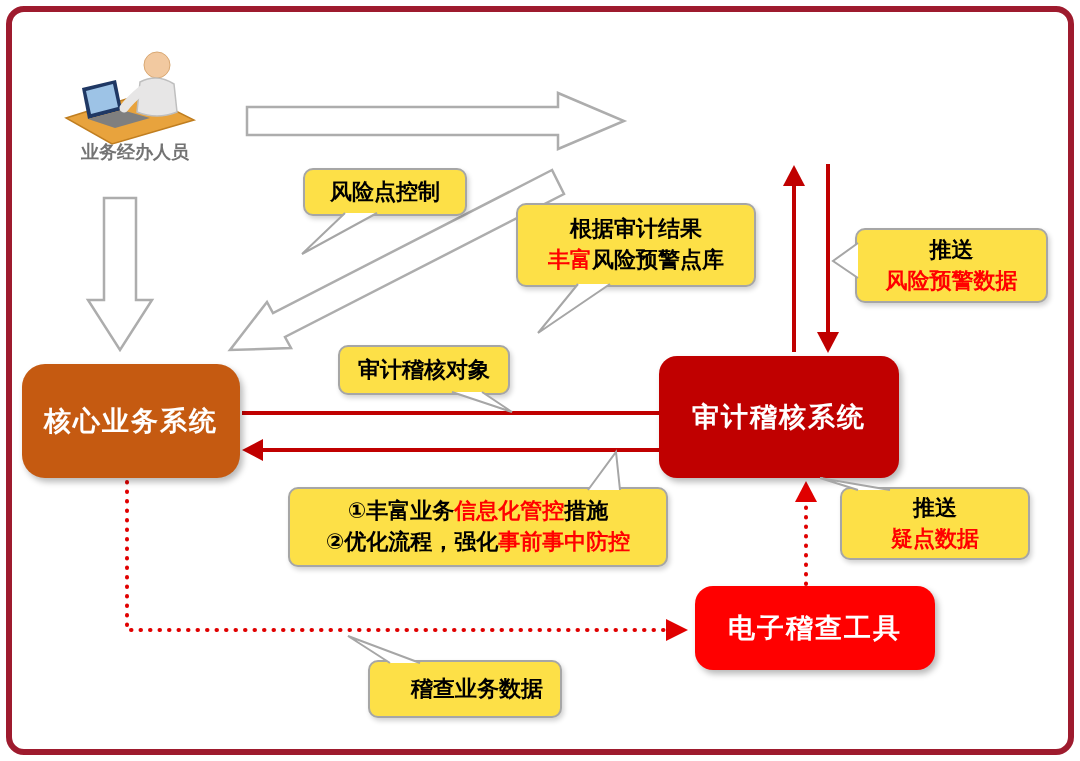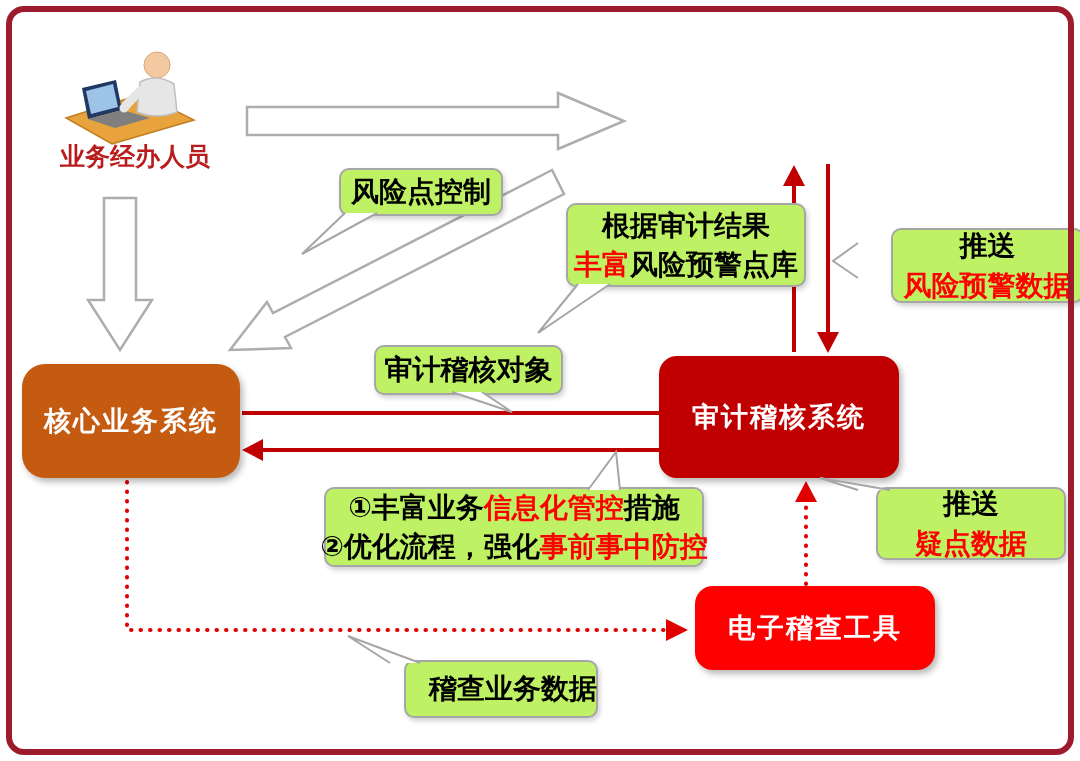--- a/index.html
+++ b/index.html
@@ -12,37 +12,37 @@
   .tail-layer { position: absolute; left: 0; top: 0; z-index: 3; pointer-events: none; }
 
   .node { position: absolute; display: flex; align-items: center; justify-content: center;
           color: #ffffff; font-weight: bold; font-size: 27px; letter-spacing: 2px;
           border-radius: 18px; box-shadow: 3px 4px 6px rgba(0,0,0,0.28); z-index: 2; }
   .node.risk  { left: 690px; top: 76px;  width: 250px; height: 86px;  background: #C00000; }
   .node.core  { left: 22px;  top: 364px; width: 218px; height: 114px; background: #C55A11; border-radius: 23px; }
   .node.audit { left: 659px; top: 356px; width: 240px; height: 122px; background: #C00000; }
   .node.etool { left: 695px; top: 586px; width: 240px; height: 84px;  background: #FF0000; }
 
-  .callout { position: absolute; background: #bef264; border: 2px solid #A6A6A6; border-radius: 10px;
+  .callout { position: absolute; background: #fde047; border: 2px solid #A6A6A6; border-radius: 10px;
              display: flex; flex-direction: column; align-items: center; justify-content: center;
-             font-weight: bold; font-size: 28px; color: #000000; line-height: 1.4;
-             box-shadow: 2px 3px 5px rgba(0,0,0,0.18); z-index: 2; white-space: nowrap; margin-left: 36px; }
+             font-weight: bold; font-size: 22px; color: #000000; line-height: 1.4;
+             box-shadow: 2px 3px 5px rgba(0,0,0,0.18); z-index: 2; white-space: nowrap; }
   .red { color: #FF0000; }
 
   .c-risk-point   { left: 303px; top: 168px; width: 164px; height: 48px; }
-  .c-audit-result { left: 530px; top: 203px; width: 240px; height: 84px; }
+  .c-audit-result { left: 516px; top: 203px; width: 240px; height: 84px; }
   .c-push-warning { left: 855px; top: 228px; width: 193px; height: 75px; }
-  .c-audit-target { left: 338px; top: 345px; width: 189px; height: 50px; }
+  .c-audit-target { left: 338px; top: 345px; width: 172px; height: 50px; }
   .c-measures     { left: 288px; top: 487px; width: 380px; height: 80px; }
   .c-push-doubt   { left: 840px; top: 487px; width: 190px; height: 73px; }
   .c-inspect      { left: 368px; top: 660px; width: 194px; height: 58px; padding-left: 24px; }
 
   .actor-icon  { position: absolute; left: 58px; top: 40px; width: 145px; height: 108px; z-index: 2; }
   .actor-label { position: absolute; left: 28px; top: 140px; width: 214px; text-align: center;
-                 font-size: 25px; font-weight: bold; color: #b91c1c; z-index: 2; }
+                 font-size: 18px; font-weight: bold; color: #737373; z-index: 2; }
 </style>
 </head>
 <body>
 
 <div class="stage">
 
   <svg class="svg-layer" width="1080" height="761">
 
     <polygon points="247,107 558,107 558,93 624,121 558,149 558,135 247,135" fill="#FFFFFF" stroke="#ADADAD" stroke-width="2.5"></polygon>
     <polygon points="552,170 273,313 267,302 230,350 291,348 285,337 564,194" fill="#FFFFFF" stroke="#ADADAD" stroke-width="2.5"></polygon>

